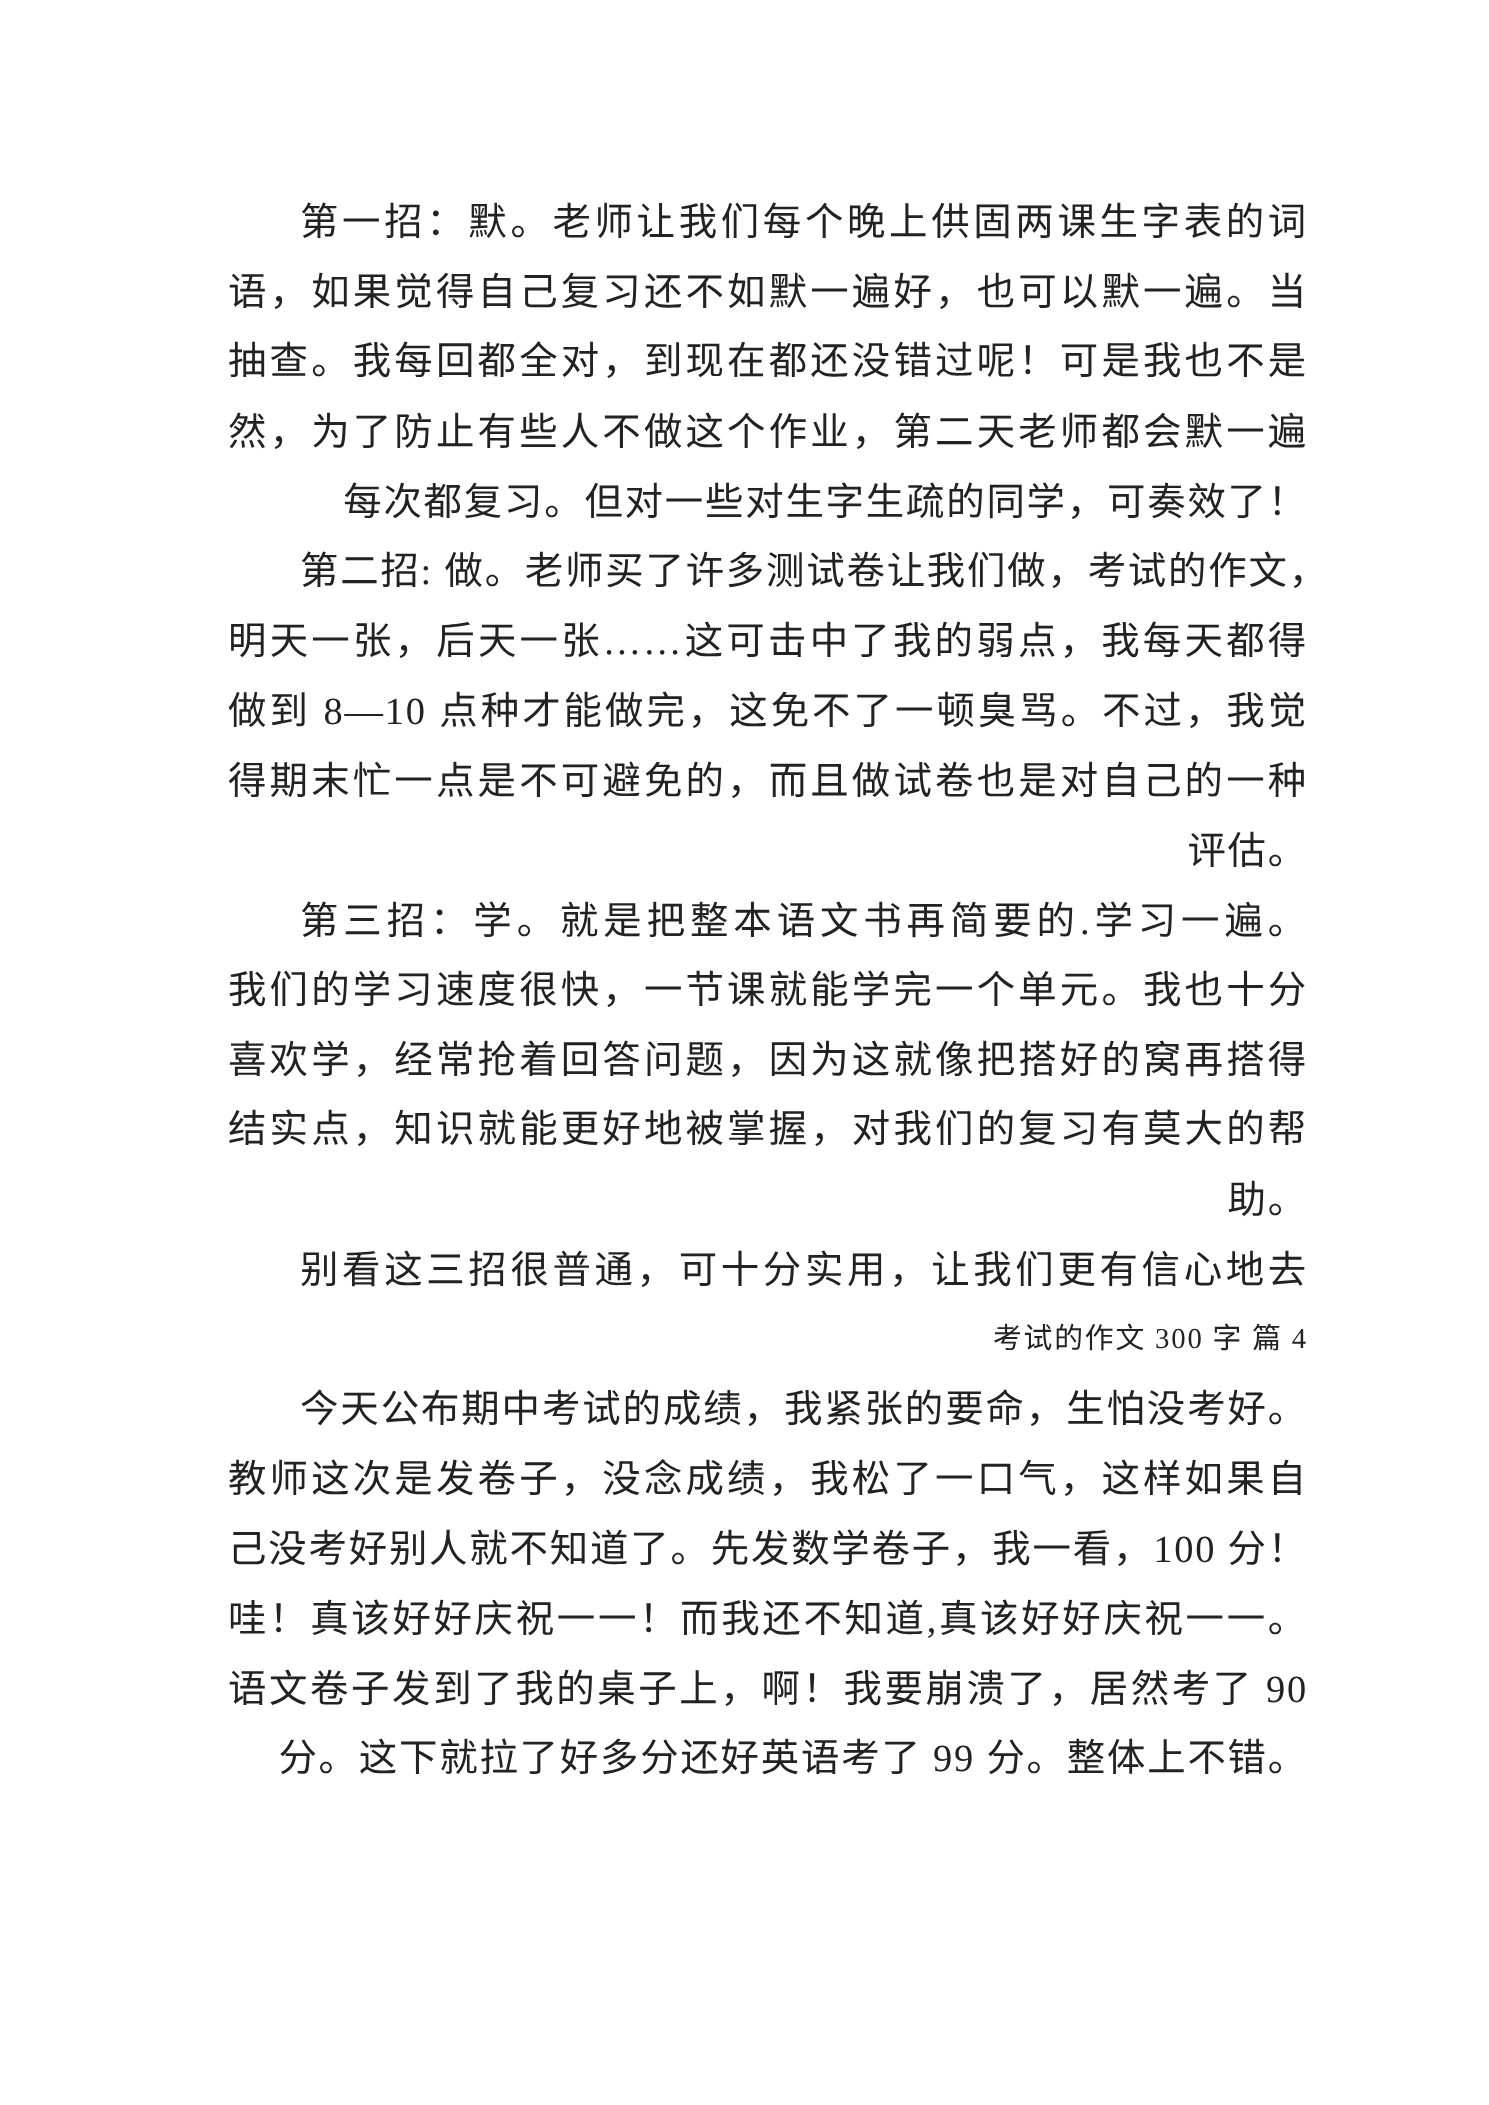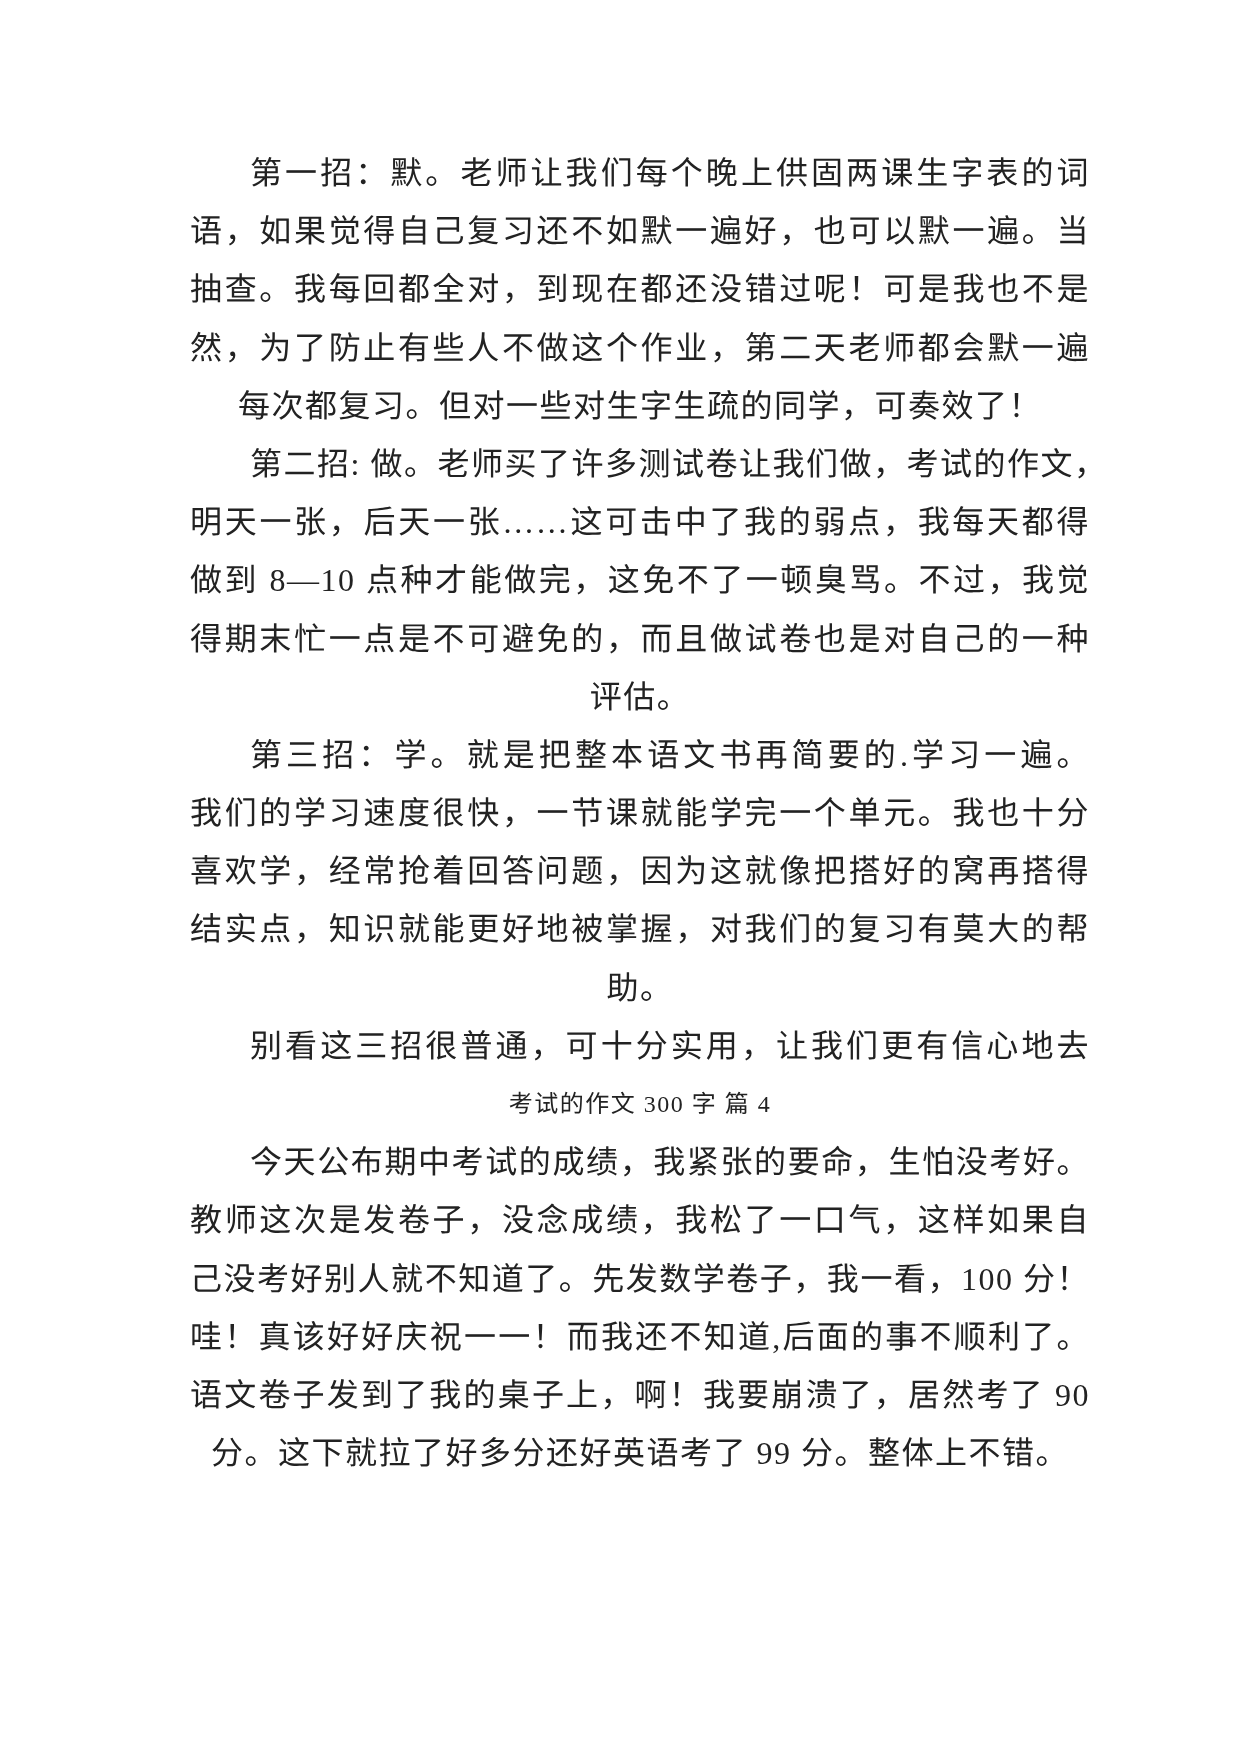--- a/index.html
+++ b/index.html
@@ -12,32 +12,32 @@
     width: 1241px;
     height: 1754px;
     background: #ffffff;
     overflow: hidden;
     font-family: "Liberation Serif", "DejaVu Serif", serif;
     color: #222222;
   }
   .text-block {
     position: absolute;
     left: 190px;
-    top: 144px;
+    top: 156px;
     width: 900px;
     font-family: Liberation Serif, serif;
   }
   .line {
     height: 58.2px;
     line-height: 58.2px;
     font-size: 32px;
     letter-spacing: 1.5px;
     white-space: nowrap;
     font-weight: normal;
-    text-align: center;
+    text-align: right;
   }
   .line.justify {
     text-align: justify;
     text-align-last: justify;
   }
   .line.indent {
     text-indent: 60px;
   }
   .line.heading {
     font-size: 24px;
@@ -61,17 +61,17 @@
       <div class="line indent justify">第三招：学。就是把整本语文书再简要的.学习一遍。</div>
       <div class="line justify">我们的学习速度很快，一节课就能学完一个单元。我也十分</div>
       <div class="line justify">喜欢学，经常抢着回答问题，因为这就像把搭好的窝再搭得</div>
       <div class="line justify">结实点，知识就能更好地被掌握，对我们的复习有莫大的帮</div>
       <div class="line">助。</div>
       <div class="line indent justify">别看这三招很普通，可十分实用，让我们更有信心地去</div>
       <div class="line heading">考试的作文 300 字 篇 4</div>
       <div class="line indent justify">今天公布期中考试的成绩，我紧张的要命，生怕没考好。</div>
       <div class="line justify">教师这次是发卷子，没念成绩，我松了一口气，这样如果自</div>
       <div class="line justify">己没考好别人就不知道了。先发数学卷子，我一看，100 分！</div>
-      <div class="line justify">哇！真该好好庆祝一一！而我还不知道,后面的事不顺利了。</div>
+      <div class="line justify">哇！真该好好庆祝一一！而我还不知道,真该好好庆祝一一。</div>
       <div class="line justify">语文卷子发到了我的桌子上，啊！我要崩溃了，居然考了 90</div>
       <div class="line">分。这下就拉了好多分还好英语考了 99 分。整体上不错。</div>
     </div>
 </div>
 
 </body></html>

